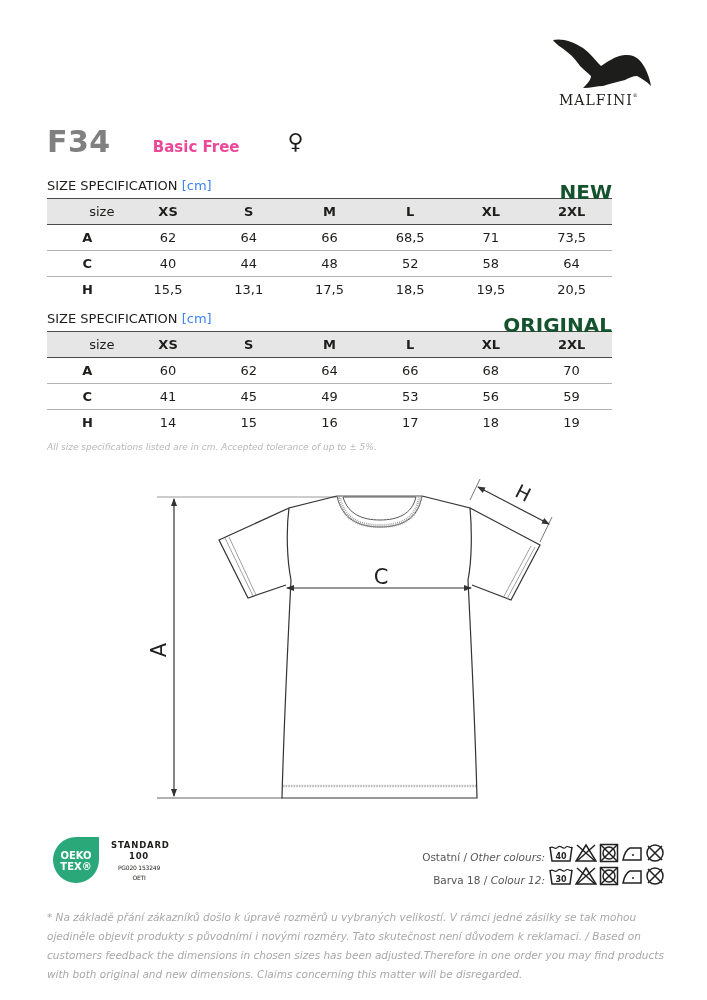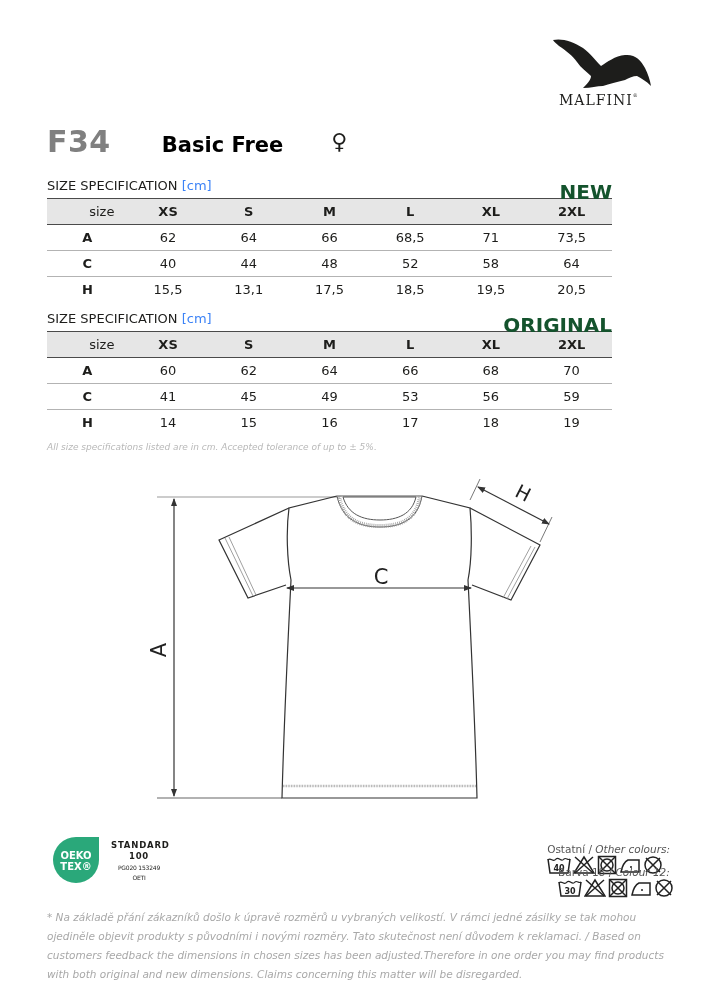--- a/index.html
+++ b/index.html
@@ -11,21 +11,21 @@
   .logo svg { position: absolute; left: 6px; top: 0; }
   .logo-text {
     position: absolute; left: 14px; top: 54px; font-family: "DejaVu Serif", serif;
     font-size: 11px; letter-spacing: 1px; color: #1d1d1b;
   }
   .logo-text .big { font-size: 14px; }
   .logo-text sup { font-size: 5px; vertical-align: top; }
 
   .title { position: absolute; left: 47px; top: 124px; height: 36px; display: flex; align-items: baseline; gap: 38px; }
   .code { font-size: 30px; font-weight: bold; color: #808080; letter-spacing: 0.5px; }
-  .name { font-size: 21px; font-weight: bold; color: #000000; margin-left: 13px; }
+  .name { font-size: 15px; font-weight: bold; color: #ec4899; margin-left: 4px; }
   .gender { font-size: 22px; color: #1d1d1b; margin-left: 10px; position: relative; top: -3px; }
 
   .spec-block { position: absolute; left: 47px; width: 565px; }
   .spec-head { position: relative; height: 24px; }
   .spec-title { position: absolute; left: 0; top: 4px; font-size: 13px; color: #1d1d1b; }
   .spec-title .unit { color: #3b82f6; }
   .spec-tag { position: absolute; right: 0; top: 6px; font-size: 20px; font-weight: bold; color: #14532d; }
 
   table.spec { width: 565px; border-collapse: collapse; table-layout: fixed; font-size: 13px; }
   table.spec th, table.spec td { text-align: center; height: 25px; padding: 0; }
@@ -41,21 +41,21 @@
     color: #b8b8b8;
   }
 
   .diagram { position: absolute; left: 0; top: 460px; width: 707px; height: 360px; }
 
   .oeko { position: absolute; left: 51px; top: 835px; width: 50px; height: 50px; }
   .oeko-text { position: absolute; left: 111px; top: 840px; width: 56px; text-align: center; }
   .oeko-std { font-size: 8.5px; font-weight: bold; letter-spacing: 0.8px; line-height: 11px; }
   .oeko-code { font-size: 6px; line-height: 8px; margin-top: 2px; letter-spacing: -0.2px; }
 
-  .care-row { position: absolute; right: 33px; display: flex; align-items: flex-start; flex-direction: column; }
+  .care-row { position: absolute; right: 42px; display: flex; align-items: flex-end; }
   .care-label { font-size: 10.5px; color: #555; margin-right: 4px; }
   .care-label i { font-style: italic; }
   .care-icons { display: flex; gap: 2px; }
 
   .disclaimer {
     position: absolute; left: 47px; top: 908px; width: 620px; font-size: 10.5px;
     line-height: 19px; font-style: italic; color: #a8a8a8;
   }
 </style>
 </head>

